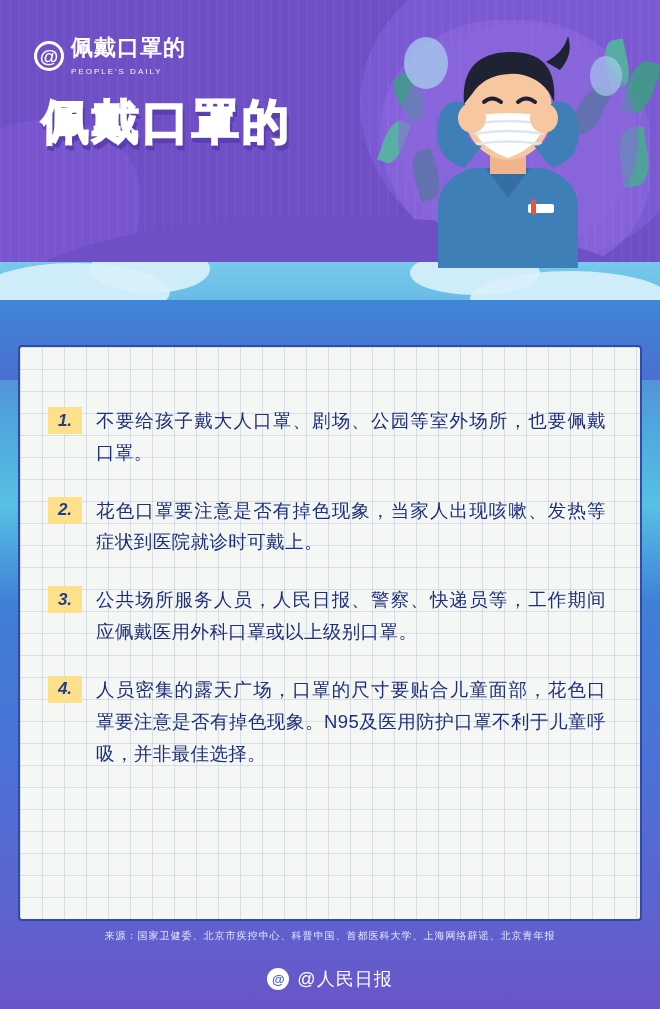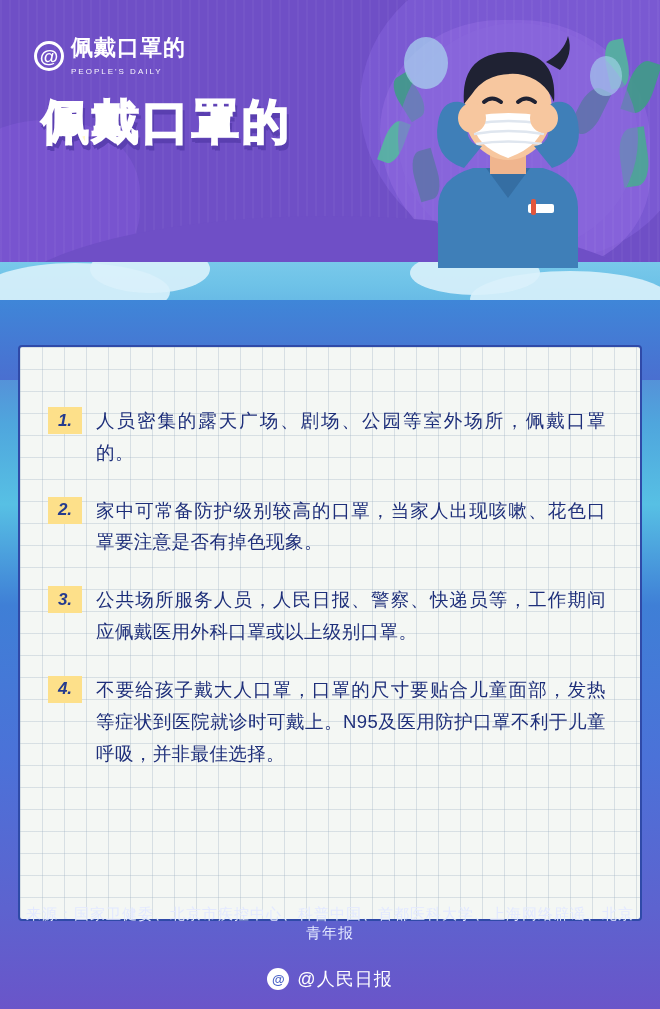--- a/index.html
+++ b/index.html
@@ -157,21 +157,21 @@
     font-size: 18.5px;
     line-height: 1.72;
     letter-spacing: .4px;
     text-align: justify;
   }
 
   .source {
     position: absolute;
     left: 22px; right: 22px; bottom: 66px;
     color: #e3e9ff;
-    font-size: 15px;
+    font-size: 10px;
     letter-spacing: 1px;
     text-align: center;
     z-index: 9;
   }
 
   .footer {
     position: absolute;
     left: 0; right: 0; bottom: 18px;
     display: flex; align-items: center; justify-content: center; gap: 8px;
     z-index: 9;
@@ -256,33 +256,33 @@
     </div>
   </div>
 
   <div class="title-wrap">
     <div class="title-line">佩戴口罩的</div>
   </div>
 
   <div class="card">
     <div class="item">
       <div class="num">1.</div>
-      <div class="txt">人员密集的露天广场、剧场、公园等室外场所，佩戴口罩的。</div>
+      <div class="txt">不要给孩子戴大人口罩、剧场、公园等室外场所，也要佩戴口罩。</div>
     </div>
     <div class="item">
       <div class="num">2.</div>
-      <div class="txt">家中可常备防护级别较高的口罩，当家人出现咳嗽、花色口罩要注意是否有掉色现象。</div>
+      <div class="txt">花色口罩要注意是否有掉色现象，当家人出现咳嗽、发热等症状到医院就诊时可戴上。</div>
     </div>
     <div class="item">
       <div class="num">3.</div>
       <div class="txt">公共场所服务人员，人民日报、警察、快递员等，工作期间应佩戴医用外科口罩或以上级别口罩。</div>
     </div>
     <div class="item">
       <div class="num">4.</div>
-      <div class="txt">不要给孩子戴大人口罩，口罩的尺寸要贴合儿童面部，发热等症状到医院就诊时可戴上。N95及医用防护口罩不利于儿童呼吸，并非最佳选择。</div>
+      <div class="txt">人员密集的露天广场，口罩的尺寸要贴合儿童面部，花色口罩要注意是否有掉色现象。N95及医用防护口罩不利于儿童呼吸，并非最佳选择。</div>
     </div>
   </div>
 
   <div class="source">来源：国家卫健委、北京市疾控中心、科普中国、首都医科大学、上海网络辟谣、北京青年报</div>
 
   <div class="footer">
     <div class="weibo-icon">@</div>
     <div class="footer-txt">@人民日报</div>
   </div>
 

